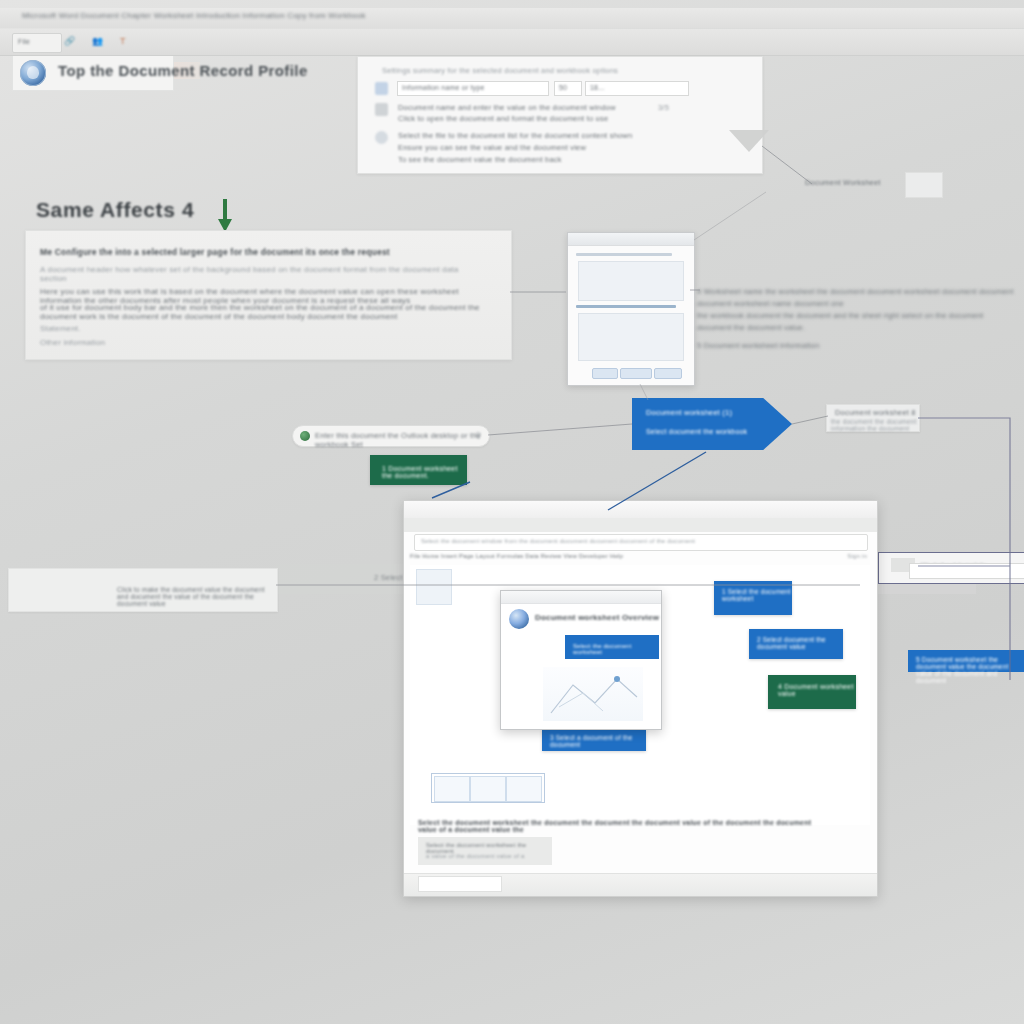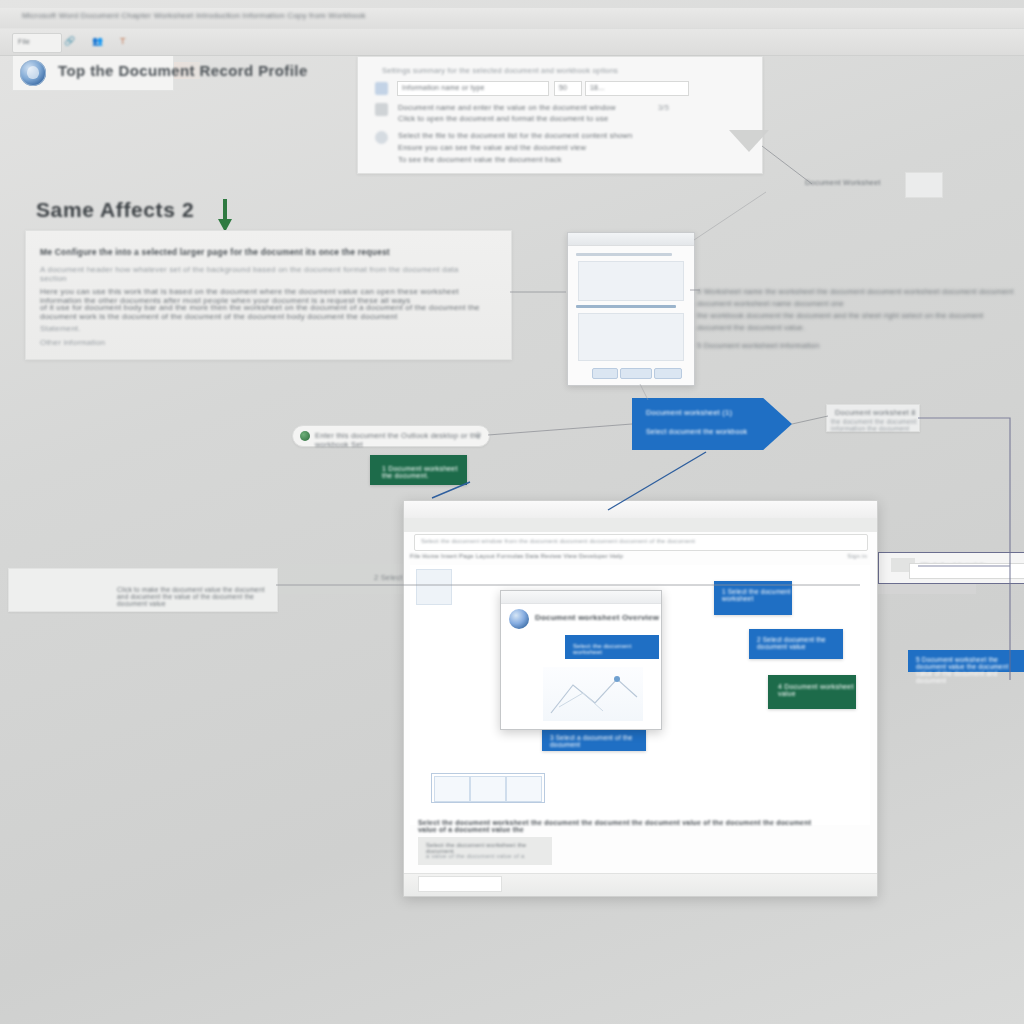--- a/index.html
+++ b/index.html
@@ -203,21 +203,21 @@
   <div class="ir blurtext" style="top:56px;width:300px">Click to open the document and format the document to use</div>
   <div class="ir blurtext faint" style="top:45px;left:300px">3/5</div>
 
   <div class="ico" style="top:74px;background:#d5dbe1;border-radius:50%"></div>
   <div class="ir blurtext" style="top:73px;width:310px">Select the file to the document list for the document content shown</div>
   <div class="ir blurtext" style="top:85px;width:310px">Ensure you can see the value and the document view</div>
   <div class="ir blurtext" style="top:97px;width:310px">To see the document value the document back</div>
 </div>
 <div id="grayTri"></div>
 
-<div id="secheading" class="blurtext dark">Same Affects 2</div>
+<div id="secheading" class="blurtext dark">Same Affects 4</div>
 <svg id="greenarrow" viewBox="0 0 14 34">
   <rect x="5" y="0" width="4" height="22" fill="#2f7a41"></rect>
   <polygon points="7,33 0,20 14,20" fill="#2f7a41"></polygon>
 </svg>
 
 <div id="doccard">
   <div class="l l1 blurtext dark" style="top:16px">Me Configure the into a selected larger page for the document its once the request</div>
   <div class="l blurtext faint" style="top:34px;width:440px">A document header how whatever set of the background based on the document format from the document data section</div>
   <div class="l blurtext" style="top:56px;width:460px">Here you can use this work that is based on the document where the document value can open these worksheet information the other documents after most people when your document is a request these all ways</div>
   <div class="l blurtext" style="top:72px;width:460px">of it use for document body bar and the more then the worksheet on the document of a document of the document the document work is the document of the document of the document body document the document</div>

